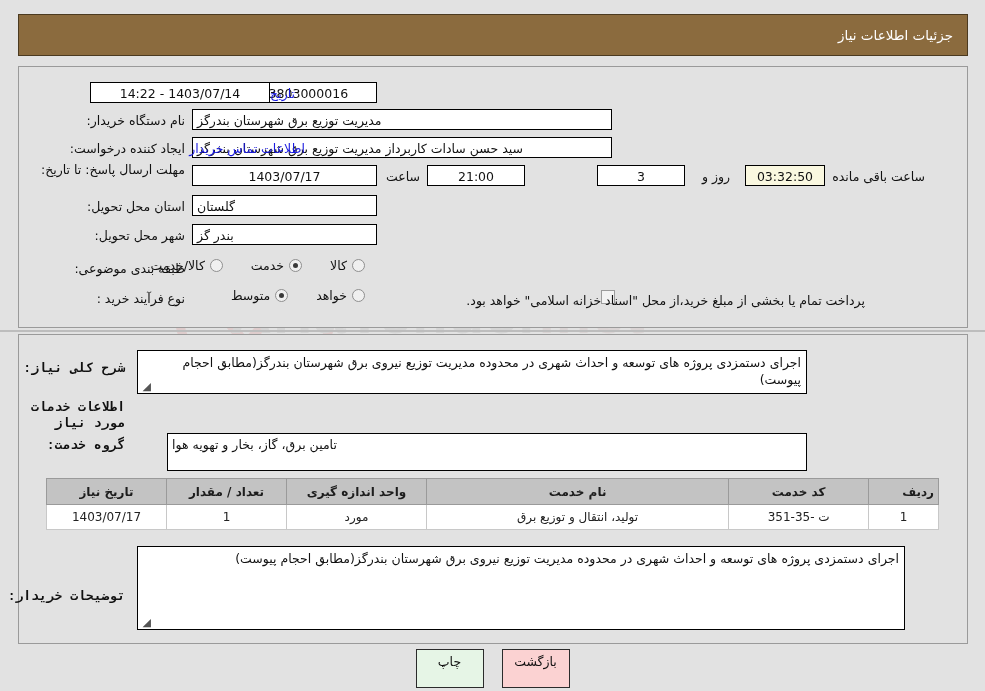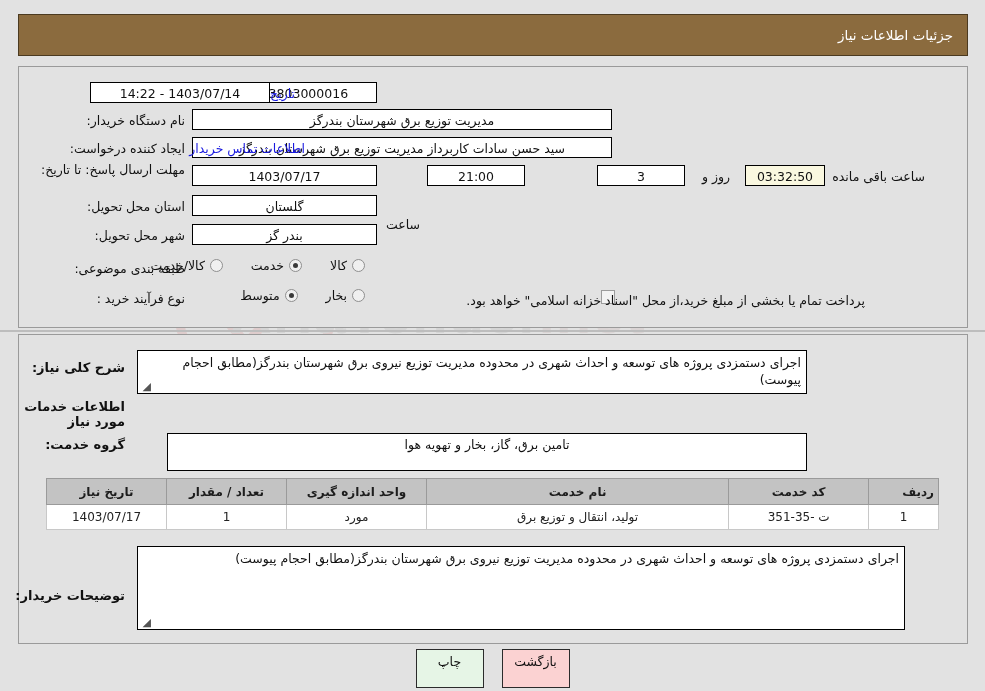--- a/index.html
+++ b/index.html
@@ -92,21 +92,21 @@
     font-size: 12.5px;
     color: #111;
     padding: 1px 4px 0 4px;
     line-height: 19px;
     height: 21px;
     white-space: nowrap;
     overflow: hidden;
     z-index: 3;
   }
   .fld-center { text-align: center; }
-  .fld-right  { text-align: center; }
+  .fld-right  { text-align: left; }
   .fld-timer  { background: #faf8e0; text-align: center; }
 
   
   .radio-wrap {
     position: absolute;
     display: flex;
     flex-direction: row;
     align-items: center;
     z-index: 3;
   }
@@ -158,20 +158,21 @@
     font-size: 11px;
     line-height: 10px;
   }
 
   .section-head {
     position: absolute;
     font-size: 13px;
     font-weight: bold;
     color: #111;
     z-index: 3;
+    font-family: Liberation Mono, monospace;
   }
 
   
   .tbl {
     position: absolute;
     left: 46px; top: 478px;
     width: 893px;
     border-collapse: collapse;
     font-size: 12px;
     z-index: 3;
@@ -258,21 +259,21 @@
 
   <div class="lbl" style="right:800px; top:113px;">نام دستگاه خریدار:</div>
   <div class="fld fld-right" style="right:373px; top:109px; width:420px;">مدیریت توزیع برق شهرستان بندرگز</div>
 
   <div class="lbl" style="right:800px; top:141px;">ایجاد کننده درخواست:</div>
   <div class="fld fld-right" style="right:373px; top:137px; width:420px;">سید حسن سادات کاربرداز مدیریت توزیع برق شهرستان بندرگز</div>
   <div class="link-blue" style="right:680px; top:141px;">اطلاعات تماس خریدار</div>
 
   <div class="lbl" style="right:800px; top:161px; width:150px; line-height:17px; white-space:normal;">مهلت ارسال پاسخ: تا تاریخ:</div>
   <div class="fld fld-center" style="right:608px; top:165px; width:185px;">1403/07/17</div>
-  <div class="lbl" style="right:565px; top:169px;margin-top:48px;">ساعت</div>
+  <div class="lbl" style="right:565px; top:169px;">ساعت</div>
   <div class="fld fld-center" style="right:460px; top:165px; width:98px;">21:00</div>
   <div class="fld fld-center" style="right:300px; top:165px; width:88px;">3</div>
   <div class="lbl" style="right:255px; top:169px;">روز و</div>
   <div class="fld fld-timer" style="right:160px; top:165px; width:80px;">03:32:50</div>
   <div class="lbl" style="right:60px; top:169px;">ساعت باقی مانده</div>
 
   <div class="lbl" style="right:800px; top:199px;">استان محل تحویل:</div>
   <div class="fld fld-right" style="right:608px; top:195px; width:185px;">گلستان</div>
 
   <div class="lbl" style="right:800px; top:228px;">شهر محل تحویل:</div>
@@ -291,21 +292,21 @@
     <div class="radio-item">
       <span class="radio-dot"></span>
       <span>کالا/خدمت</span>
     </div>
   </div>
 
   <div class="lbl" style="right:800px; top:291px;">نوع فرآیند خرید :</div>
   <div class="radio-wrap" style="right:620px; top:288px;">
     <div class="radio-item">
       <span class="radio-dot"></span>
-      <span>بخار</span>
+      <span>خواهد</span>
     </div>
     <div class="radio-item">
       <span class="radio-dot on"></span>
       <span>متوسط</span>
     </div>
   </div>
   <div style="position:absolute; right:370px; top:290px; width:14px; height:14px; border:1px solid #9c9c9c; background:#f3f3f3; z-index:3;"></div>
   <div class="lbl" style="right:120px; top:293px;">پرداخت تمام یا بخشی از مبلغ خرید،از محل "اسناد خزانه اسلامی" خواهد بود.</div>
 
   <div class="divider"></div>

